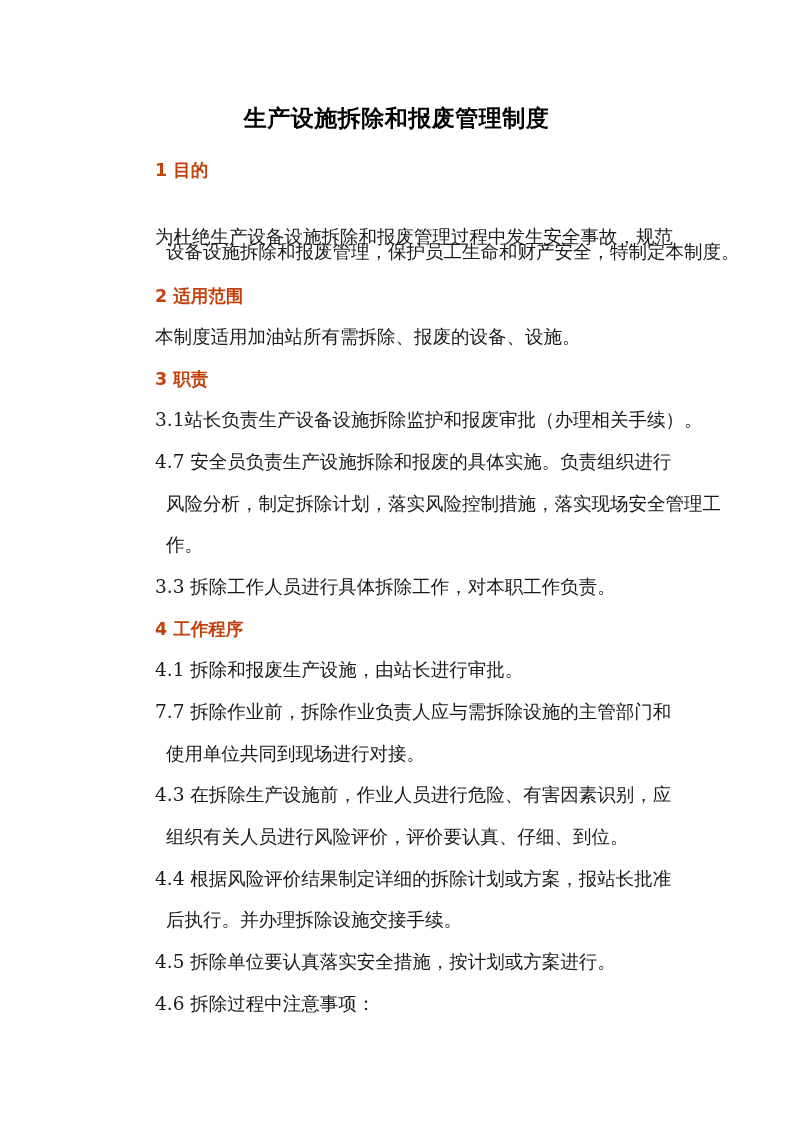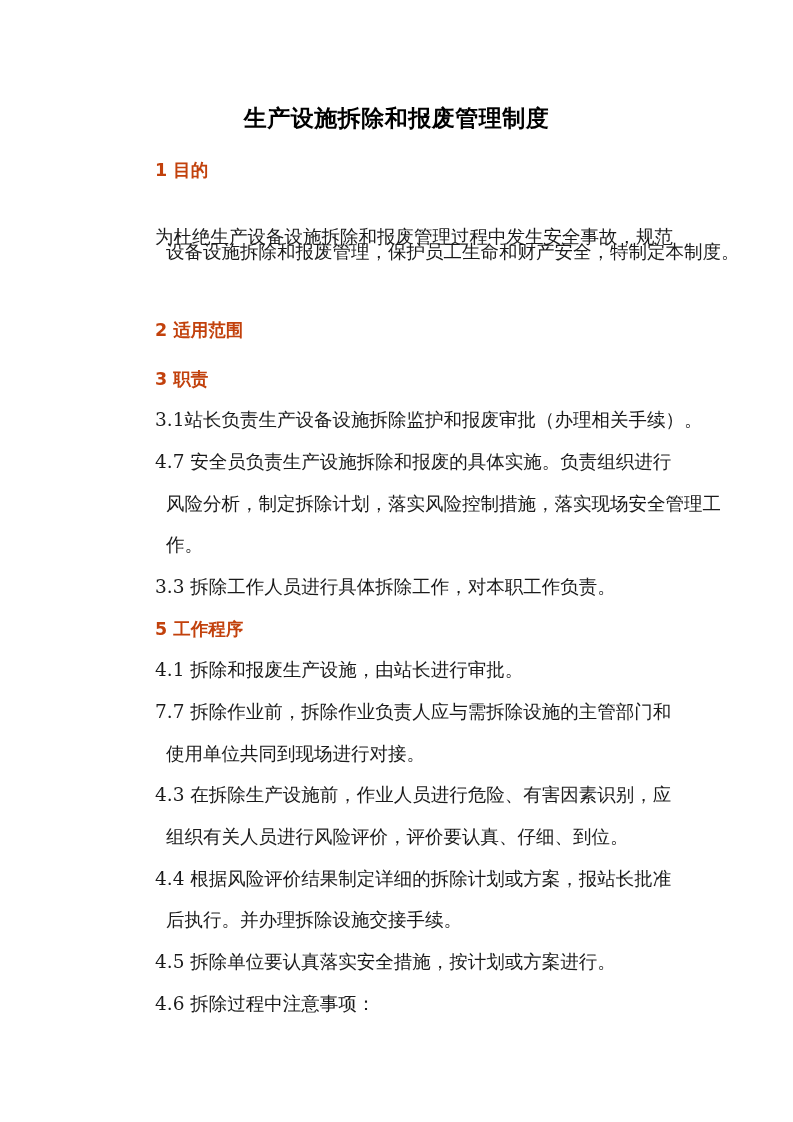--- a/index.html
+++ b/index.html
@@ -56,30 +56,31 @@
 <body>
 
 <div class="page">
 
   <div class="title">生产设施拆除和报废管理制度</div>
 
   <div class="line heading indent" style="top:158px;">1 目的</div>
   <div class="line indent" style="top:198px;margin-top:27px;">为杜绝生产设备设施拆除和报废管理过程中发生安全事故，规范</div>
   <div class="line flush" style="top:240px;">设备设施拆除和报废管理，保护员工生命和财产安全，特制定本制度。</div>
 
-  <div class="line heading indent" style="top:284px;margin-top:34px;">2 适用范围</div>
+  <div class="line heading indent" style="top:284px;">2 适用范围</div>
+  <div class="line indent" style="top:325px;">本制度适用加油站所有需拆除、报废的设备、设施。</div>
 
   <div class="line heading indent" style="top:367px;">3 职责</div>
   <div class="line indent" style="top:408px;">3.1站长负责生产设备设施拆除监护和报废审批（办理相关手续）。</div>
   <div class="line indent" style="top:450px;">4.7 安全员负责生产设施拆除和报废的具体实施。负责组织进行</div>
   <div class="line flush" style="top:492px;">风险分析，制定拆除计划，落实风险控制措施，落实现场安全管理工</div>
   <div class="line flush" style="top:533px;">作。</div>
   <div class="line indent" style="top:575px;">3.3 拆除工作人员进行具体拆除工作，对本职工作负责。</div>
 
-  <div class="line heading indent" style="top:617px;">5 工作程序</div>
+  <div class="line heading indent" style="top:617px;">4 工作程序</div>
   <div class="line indent" style="top:658px;">4.1 拆除和报废生产设施，由站长进行审批。</div>
   <div class="line indent" style="top:700px;">7.7 拆除作业前，拆除作业负责人应与需拆除设施的主管部门和</div>
   <div class="line flush" style="top:742px;">使用单位共同到现场进行对接。</div>
   <div class="line indent" style="top:783px;">4.3 在拆除生产设施前，作业人员进行危险、有害因素识别，应</div>
   <div class="line flush" style="top:825px;">组织有关人员进行风险评价，评价要认真、仔细、到位。</div>
   <div class="line indent" style="top:867px;">4.4 根据风险评价结果制定详细的拆除计划或方案，报站长批准</div>
   <div class="line flush" style="top:908px;text-align:center;">后执行。并办理拆除设施交接手续。</div>
   <div class="line indent" style="top:950px;text-align:right;">4.5 拆除单位要认真落实安全措施，按计划或方案进行。</div>
   <div class="line indent" style="top:992px;">4.6 拆除过程中注意事项：</div>
 

